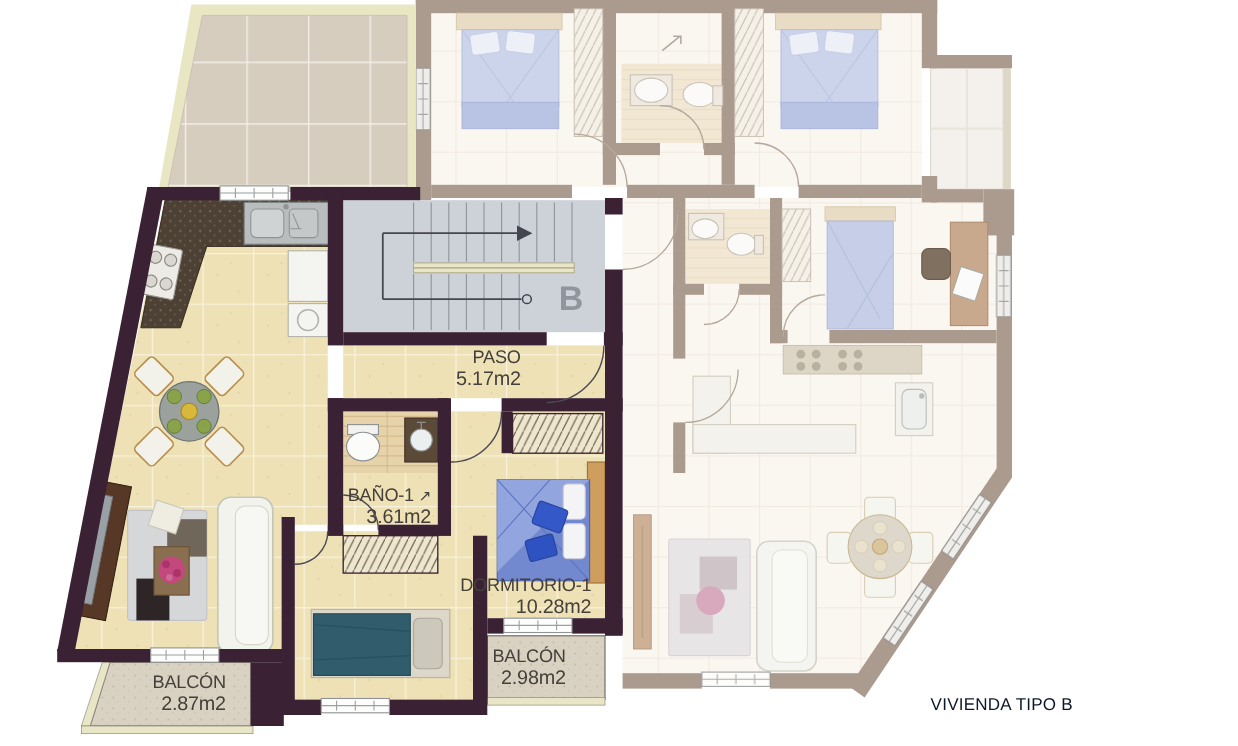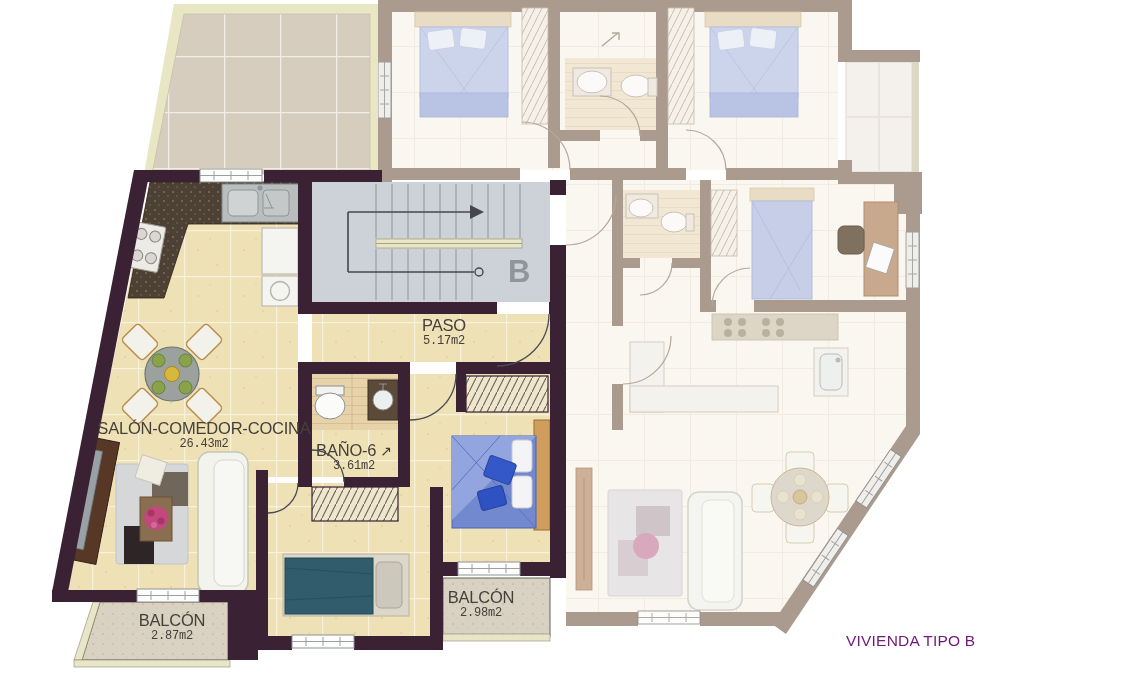--- a/index.html
+++ b/index.html
@@ -1,26 +1,26 @@
 <!DOCTYPE html>
 <html><head>
 <meta charset="utf-8">
 <style>
   html,body{margin:0;padding:0;background:#ffffff;}
   .stage{position:relative;width:1125px;height:678px;background:#ffffff;overflow:hidden;
          font-family:"Liberation Sans",sans-serif;}
   .stage svg{position:absolute;left:0;top:0;}
-  .room-label{position:absolute;transform:translateX(-50%);text-align:center;
+  .room-label{position:absolute;transform:translateX(-50%);text-align:right;
               color:#45403a;font-size:16.5px;line-height:1.06;white-space:nowrap;
               letter-spacing:-0.2px;}
-  .room-label .area{font-size:12px;margin-top:1px;font-family:Liberation Mono, monospace;}
+  .room-label .area{font-size:18px;margin-top:1px;}
   .swing-arrow{font-size:14px;margin-left:4px;color:#45403a;}
   .unit-letter{position:absolute;font-size:31px;font-weight:bold;color:#8f949d;
                line-height:1;}
-  .title-block{position:absolute;color:#701a75;font-size:15.5px;line-height:1.18;
+  .title-block{position:absolute;color:#0f172a;font-size:15.5px;line-height:1.18;
                letter-spacing:0.2px;white-space:nowrap;}
   .title-block .val{margin-left:14px;}
 </style>
 </head>
 <body>
 
 <div class="stage">
 <svg width="1125" height="678" viewBox="0 0 1125 678">
   <defs>
     <pattern id="tileM" width="46" height="46" patternUnits="userSpaceOnUse">
@@ -412,31 +412,31 @@
 
     <g stroke="#4b4b55" stroke-width="1.3" fill="none">
       <path d="M549,314 A52,52 0 0 1 497,366"></path>
       <path d="M456,374 A46,46 0 0 1 410,420"></path>
       <path d="M298,483 A30,30 0 0 1 268,513"></path>
       <path d="M344,482 A32,32 0 0 0 312,450"></path>
     </g>
   </g>
 </svg>
 
-  <div class="room-label" style="left:204px;top:420px">
-    <div>SALÓN-COMEDOR-COCINA</div>
-    <div class="area">26.43m2</div>
-  </div>
   <div class="room-label" style="left:444px;top:317px">
     <div>PASO</div>
     <div class="area">5.17m2</div>
   </div>
   <div class="room-label" style="left:354px;top:442px">
-    <div><span>BAÑO-6</span><span class="swing-arrow">↗</span></div>
+    <div><span>BAÑO-1</span><span class="swing-arrow">↗</span></div>
     <div class="area">3.61m2</div>
+  </div>
+  <div class="room-label" style="left:478px;top:524px">
+    <div>DORMITORIO-1</div>
+    <div class="area">10.28m2</div>
   </div>
   <div class="room-label" style="left:172px;top:612px">
     <div>BALCÓN</div>
     <div class="area">2.87m2</div>
   </div>
   <div class="room-label" style="left:481px;top:589px">
     <div>BALCÓN</div>
     <div class="area">2.98m2</div>
   </div>
 

